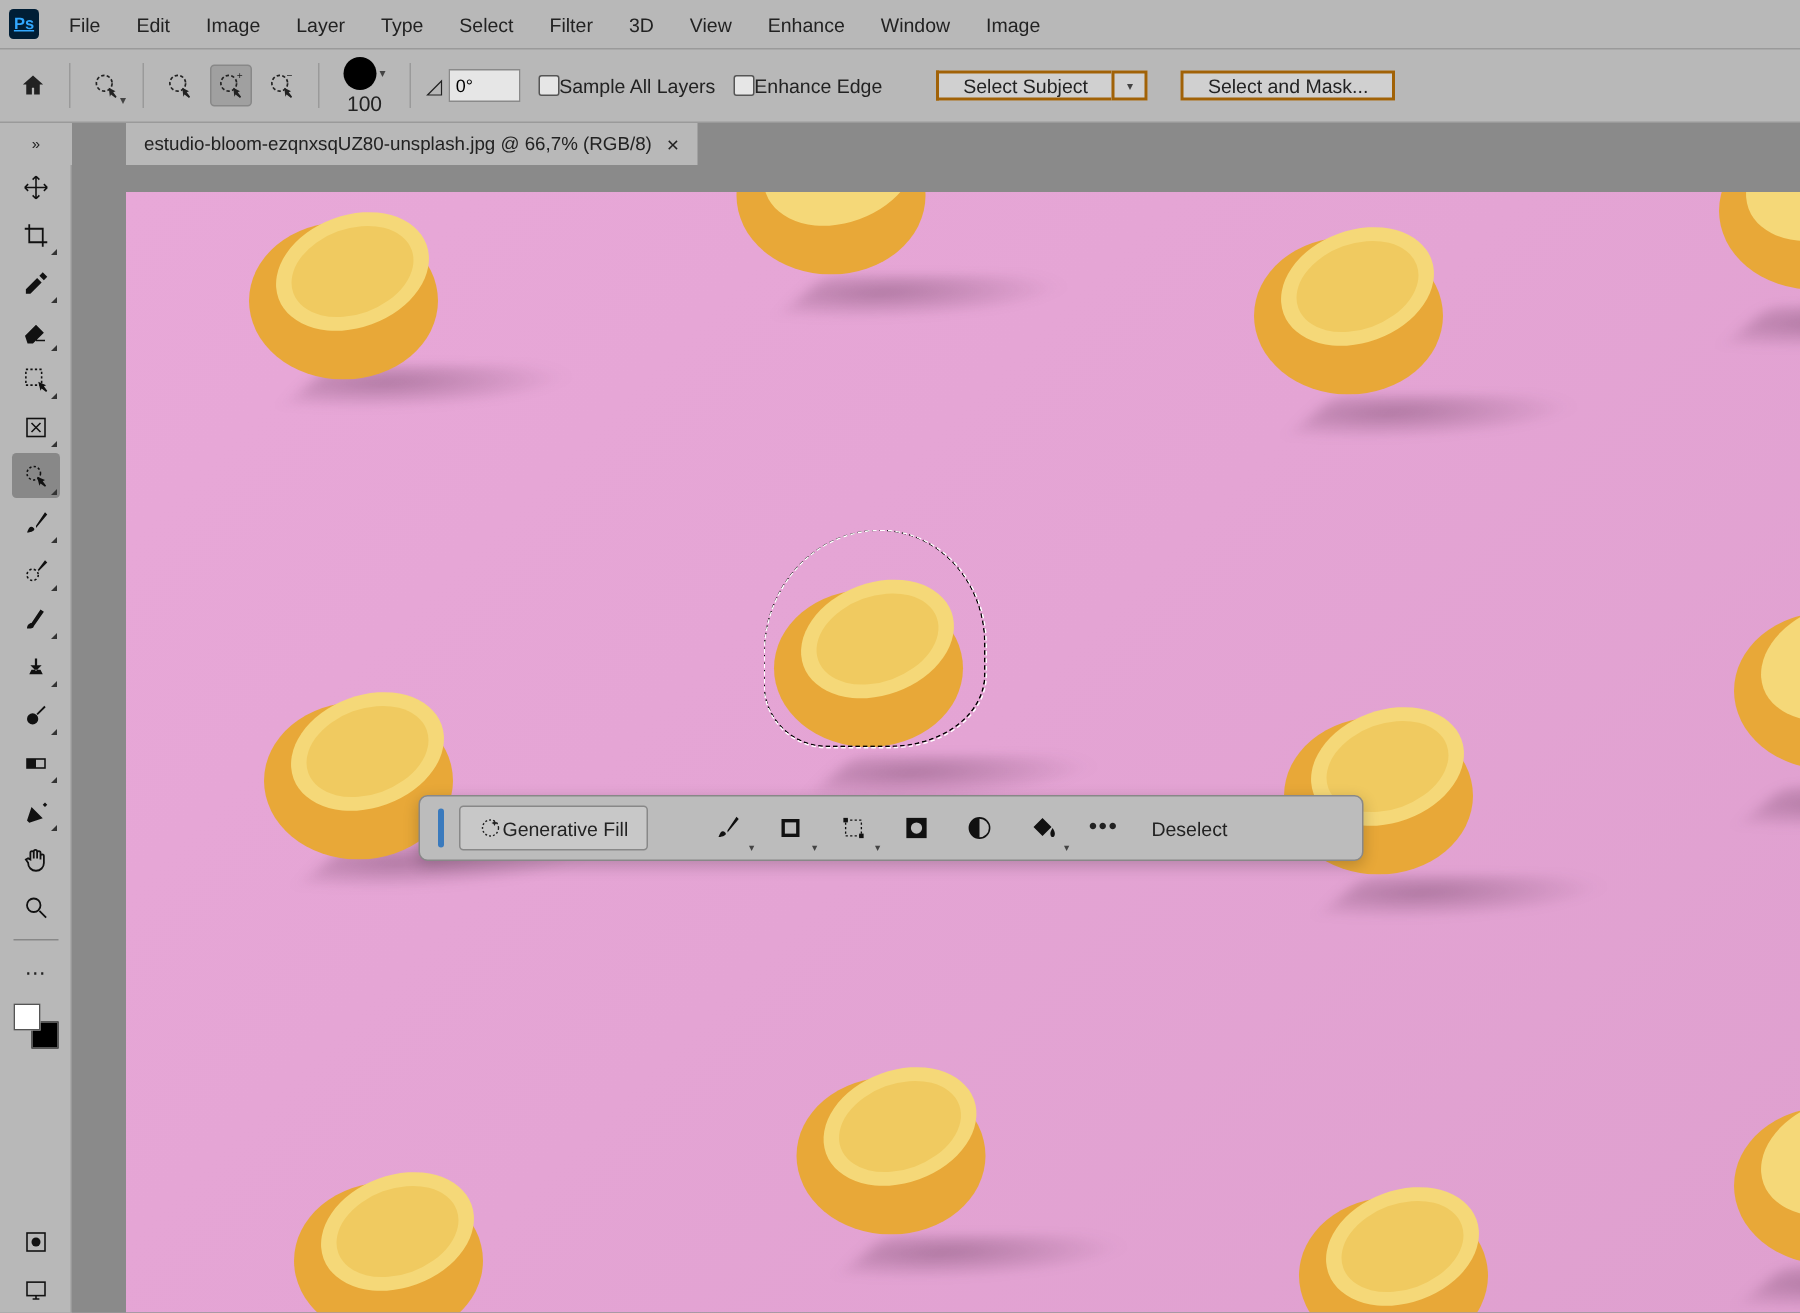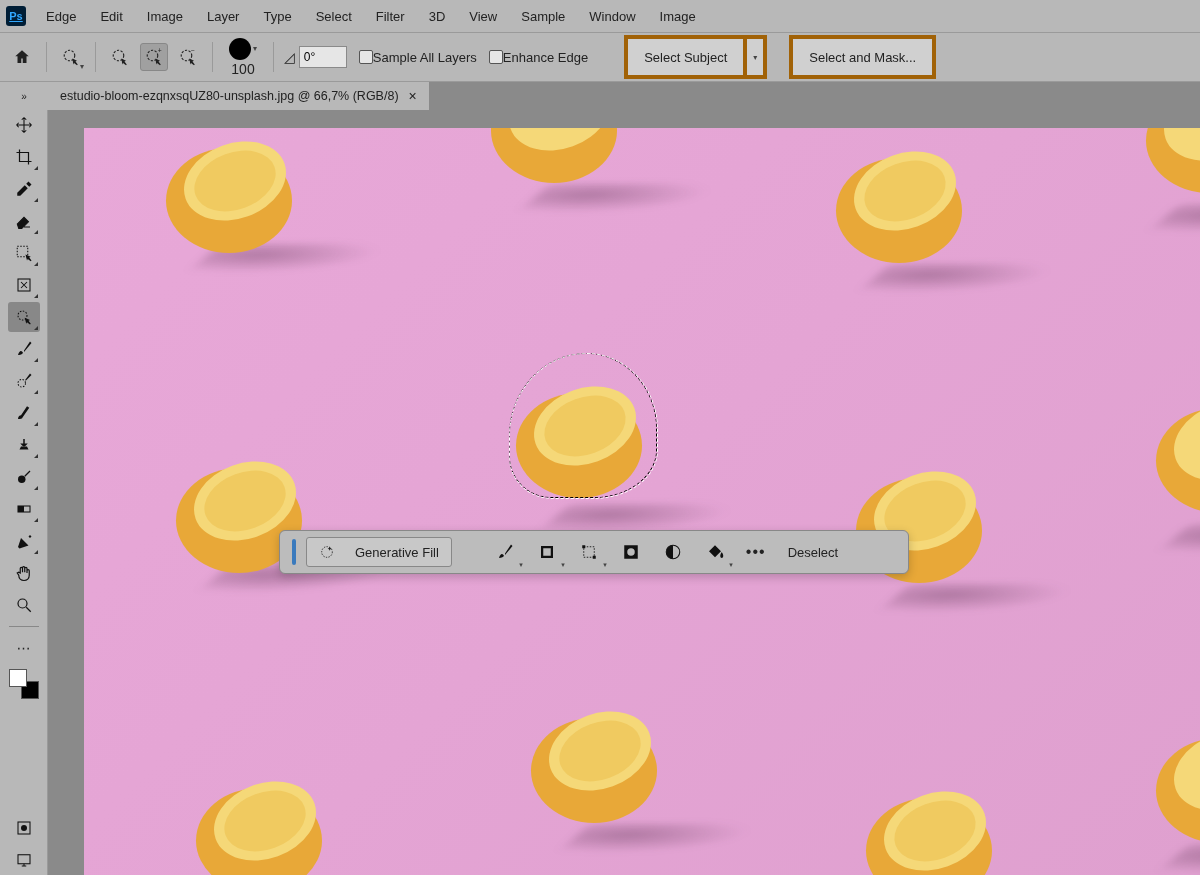--- a/index.html
+++ b/index.html
@@ -17,26 +17,26 @@
   .opt-ico.with-arrow::after { content: "▾"; font-size: 8px; position: absolute; right: 1px; bottom: 0; color: #444; }
   .brush-prev { display:flex; flex-direction:column; align-items:center; gap:1px; padding:0 6px;}
   .brush-dot { width: 22px; height: 22px; border-radius: 50%; background: #000; }
   .brush-size { font-size: 14px; }
   .brush-arrow { font-size: 8px; margin-left:2px; color:#444;}
   .angle { display:flex; align-items:center; gap:4px; }
   .angle-ico { font-size:14px; }
   .angle-input { width: 48px; height: 22px; border: 1px solid #8a8a8a; background: #e6e6e6; padding: 0 4px; font-size: 12px; }
   .chk { display: flex; align-items: center; gap: 0; margin-left: 6px;}
   .chkbox { width: 14px; height: 14px; border: 1px solid #555; background: #e6e6e6; border-radius:2px;}
-  .btn { height: 44px; padding: 0 16px; border: 4px solid #a16207; background: #d0d0d0; display: flex; align-items: center; justify-content:center; cursor: pointer; }
+  .btn { height: 20px; padding: 0 16px; border: 2px solid #a16207; background: #d0d0d0; display: flex; align-items: center; justify-content:center; cursor: pointer; }
   .btn-group { display: flex; margin-left: 30px;}
   .btn-group .btn:first-child { border-right: none; }
   .btn-group .btn.dd { width: 24px; padding: 0; }
   
-  .tabbar { height: 28px; display: flex; align-items: flex-end; background: #8a8a8a; padding-left: 48px; }
+  .tabbar { height: 28px; display: flex; align-items: flex-end; background: #8a8a8a; padding-left: 48px; margin-left: 36px; }
   .tabbar-pre { position:absolute; left:0; width:48px; height:28px; background:#b8b8b8; display:flex; align-items:center; justify-content:center; }
   .tab { height: 28px; background: #b8b8b8; padding: 0 12px; display: flex; align-items: center; gap: 10px; font-size: 12.5px; font-weight: 500; }
   .tab-close { font-size: 14px; cursor:pointer; }
   
   .workspace { position: absolute; left: 0; top: 110px; width: 1200px; height: 765px; display: flex; }
   .toolbar { width: 48px; background: #b8b8b8; border-right: 1px solid #9a9a9a; display: flex; flex-direction: column; align-items: center; padding-top: 0px; gap: 2px; }
   .tool { width: 32px; height: 30px; display: flex; align-items: center; justify-content: center; border-radius: 3px; position: relative; cursor:pointer;}
   .tool.active { background: #888; }
   .tool.with-tri::after { content:""; position:absolute; right:2px; bottom:2px; width:0; height:0; border-left:4px solid transparent; border-bottom:4px solid #333; }
   .tool svg { width: 18px; height: 18px; }
@@ -49,42 +49,42 @@
   .lemon { position: absolute; width: 150px; height: 135px; }
   .lemon svg { width: 100%; height: 100%; }
   .shadow { position:absolute; width: 170px; height: 60px; background: radial-gradient(ellipse at 30% 40%, rgba(80,40,70,0.35), rgba(80,40,70,0) 70%); transform: skewX(-45deg) scaleY(0.5); filter: blur(6px); }
   
   .marquee { position:absolute; border: 1.5px dashed #000; border-radius: 55% 50% 45% 30% / 60% 55% 35% 30%; background: none; animation: march 0.8s linear infinite; }
   .marquee::before { content:""; position:absolute; inset:-1.5px; border:1.5px dashed #fff; border-radius: inherit; }
   @keyframes march { to { border-color: #333; } }
   
   .ctbar { position: absolute; height: 44px; background: #bcbcbc; border: 1px solid #888; border-radius: 6px; display: flex; align-items: center; padding: 0 12px; gap: 8px; box-shadow: 0 3px 10px rgba(0,0,0,0.2);}
   .ctbar .accent { width: 4px; height: 26px; background: #3a7abd; border-radius: 2px; margin-right: 2px;}
-  .ctbar .genfill { height: 30px; border: 1px solid #888; background: #c8c8c8; padding: 0 12px; display: flex; align-items: center; gap: 20px; border-radius: 3px; cursor:pointer;}
+  .ctbar .genfill { height: 30px; border: 1px solid #888; background: #c8c8c8; padding: 0 12px; display: flex; align-items: center; gap: 0; border-radius: 3px; cursor:pointer;}
   .ctbar .ico { width: 34px; height: 30px; display: flex; align-items: center; justify-content: center; position:relative; cursor:pointer;}
   .ctbar .ico.with-arrow::after { content:"▾"; font-size:7px; position:absolute; right:-1px; bottom:-2px; color:#444;}
   .ctbar .more { font-size: 16px; letter-spacing: 1px; padding:0 6px; cursor:pointer;}
   .ctbar .deselect { padding: 0 8px; cursor:pointer;}
   .dd-arrow { font-size:8px; color:#444; }
 </style>
 </head>
 <body>
 
 <div class="menubar">
   <div class="ps-logo">Ps</div>
-  <div class="menu-item">Edge</div>
+  <div class="menu-item">File</div>
   <div class="menu-item">Edit</div>
   <div class="menu-item">Image</div>
   <div class="menu-item">Layer</div>
   <div class="menu-item">Type</div>
   <div class="menu-item">Select</div>
   <div class="menu-item">Filter</div>
   <div class="menu-item">3D</div>
   <div class="menu-item">View</div>
-  <div class="menu-item">Sample</div>
+  <div class="menu-item">Enhance</div>
   <div class="menu-item">Window</div>
   <div class="menu-item">Image</div>
 </div>
 
 <div class="optbar">
   <div class="home-btn">
     <svg viewBox="0 0 24 24" width="18" height="18">
         <path fill="#222" d="M12 3l9 8h-3v9h-5v-6H11v6H6v-9H3z"></path>
       </svg>
   </div>

